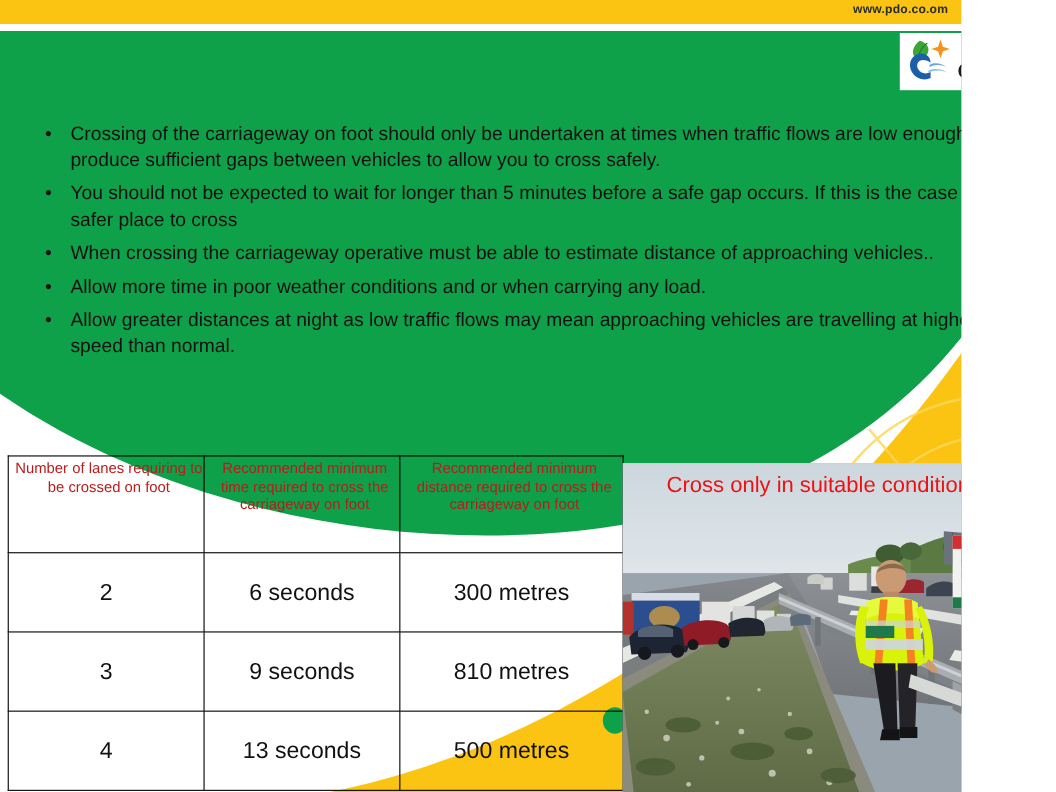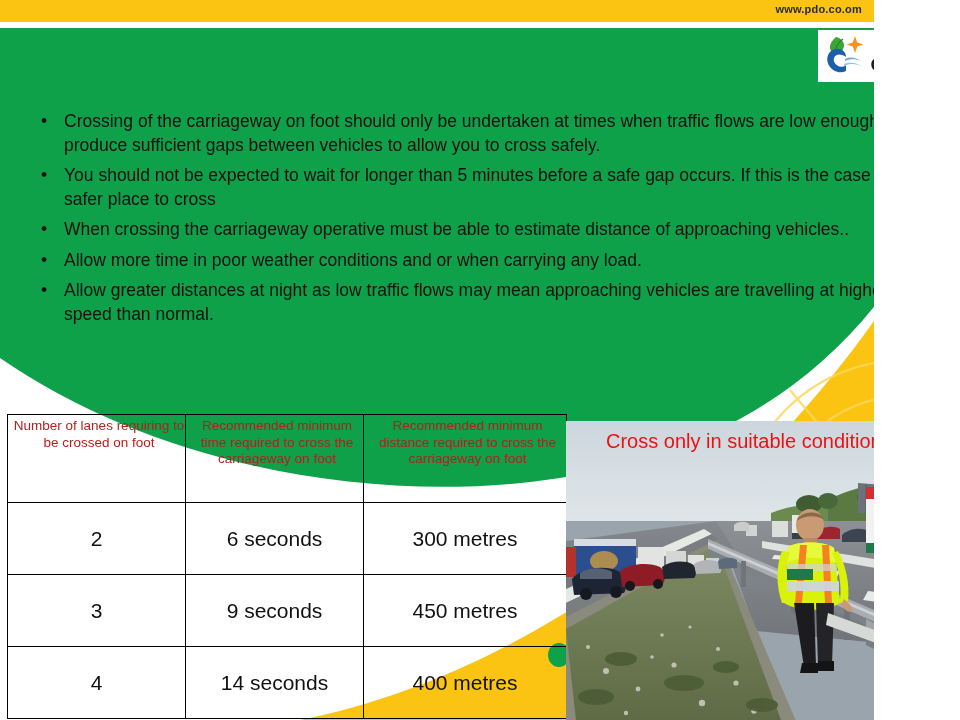--- a/index.html
+++ b/index.html
@@ -302,26 +302,26 @@
     </thead>
     <tbody>
       <tr>
         <td>2</td>
         <td>6 seconds</td>
         <td>300 metres</td>
       </tr>
       <tr>
         <td>3</td>
         <td>9 seconds</td>
-        <td>450 metres</td>
+        <td>810 metres</td>
       </tr>
       <tr>
         <td>4</td>
-        <td>14 seconds</td>
-        <td>400 metres</td>
+        <td>13 seconds</td>
+        <td>500 metres</td>
       </tr>
     </tbody>
   </table>
 
   <div class="photo-frame">
     <svg width="394" height="299" viewBox="0 0 394 299" class="photo-svg">
       <defs>
         <linearGradient id="sky" x1="0" y1="0" x2="0" y2="1">
           <stop offset="0%" stop-color="#ccd6dd"></stop>
           <stop offset="60%" stop-color="#d8e0e5"></stop>

